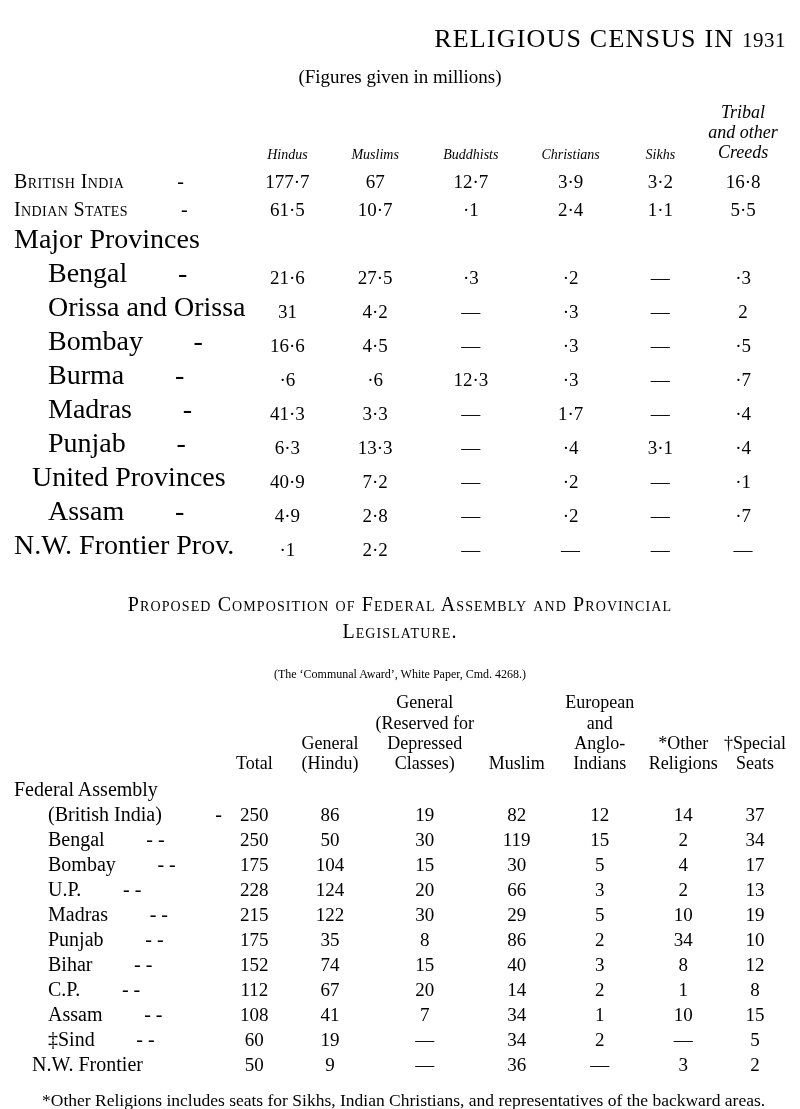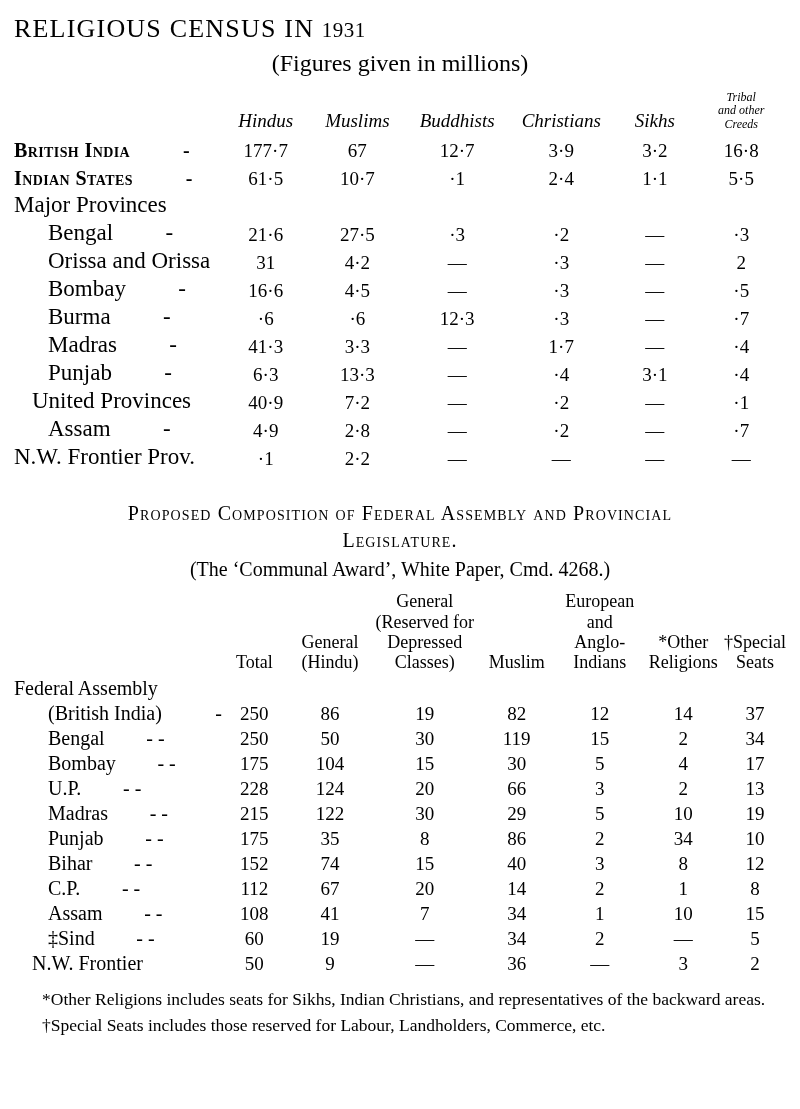--- a/index.html
+++ b/index.html
@@ -18,101 +18,100 @@
   .page {
     width: 800px;
     height: 1109px;
     position: relative;
     box-sizing: border-box;
     padding: 0 14px;
   }
 
   
   .title-main {
-    text-align: left;
+    text-align: right;
     font-size: 26px;
     letter-spacing: 1.2px;
-    margin-top: 14px;
+    margin-top: 24px;
     font-variant: small-caps;
   }
   .title-main .year {
     font-size: 21px;
     letter-spacing: 0.5px;
   }
   .subtitle {
     text-align: center;
-    font-size: 24px;
-    margin-top: 6px;
+    font-size: 19px;
+    margin-top: 12px;
   }
 
   
   table {
     border-collapse: collapse;
     width: 100%;
   }
   td, th {
     padding: 0;
     font-weight: normal;
     vertical-align: bottom;
   }
   .num {
     text-align: center;
     font-size: 19px;
     white-space: nowrap;
   }
   .rowlabel {
-    font-size: 23px;
+    font-size: 28px;
     white-space: nowrap;
   }
 
   
   .census {
     margin-top: 14px;
   }
   .census .hdr {
     font-style: italic;
-    font-size: 19px;
+    font-size: 14px;
     text-align: center;
     padding-bottom: 3px;
     line-height: 1.12;
   }
   .census .hdr.tribal {
-    font-size: 12px;
+    font-size: 18px;
   }
   .census td.rowlabel {
     padding-top: 2px;
   }
   .census tr td { height: 26px; }
   .smallcaps {
     font-variant: small-caps;
     font-size: 20px;
     letter-spacing: 0.4px;
-    font-weight: bold;
   }
   .indent1 { padding-left: 34px; }
   .indent2 { padding-left: 18px; }
   .lead-dash {
     display: inline-block;
     min-width: 60px;
     text-align: right;
   }
 
   
   .title-sec {
     text-align: center;
     font-variant: small-caps;
     font-size: 20px;
     letter-spacing: 1.1px;
     margin-top: 30px;
     line-height: 1.35;
   }
   .title-sec-sub {
     text-align: center;
-    font-size: 20px;
-    margin-top: 4px;
+    font-size: 12px;
+    margin-top: 22px;
   }
 
   
   .assembly {
     margin-top: 10px;
   }
   .assembly .hdr {
     font-size: 18px;
     text-align: center;
     line-height: 1.13;

